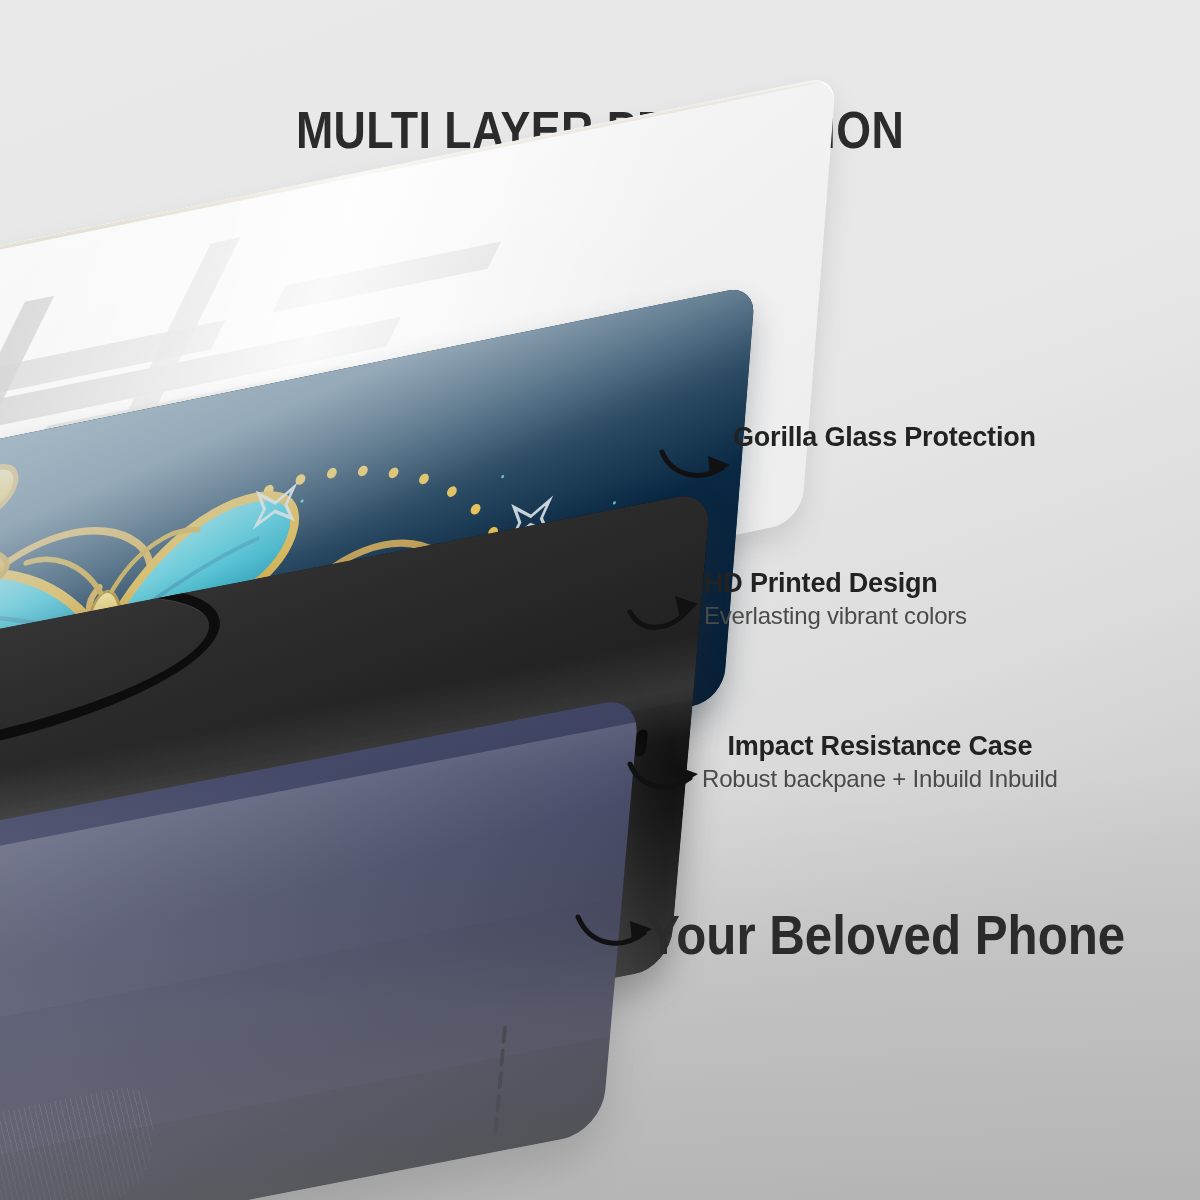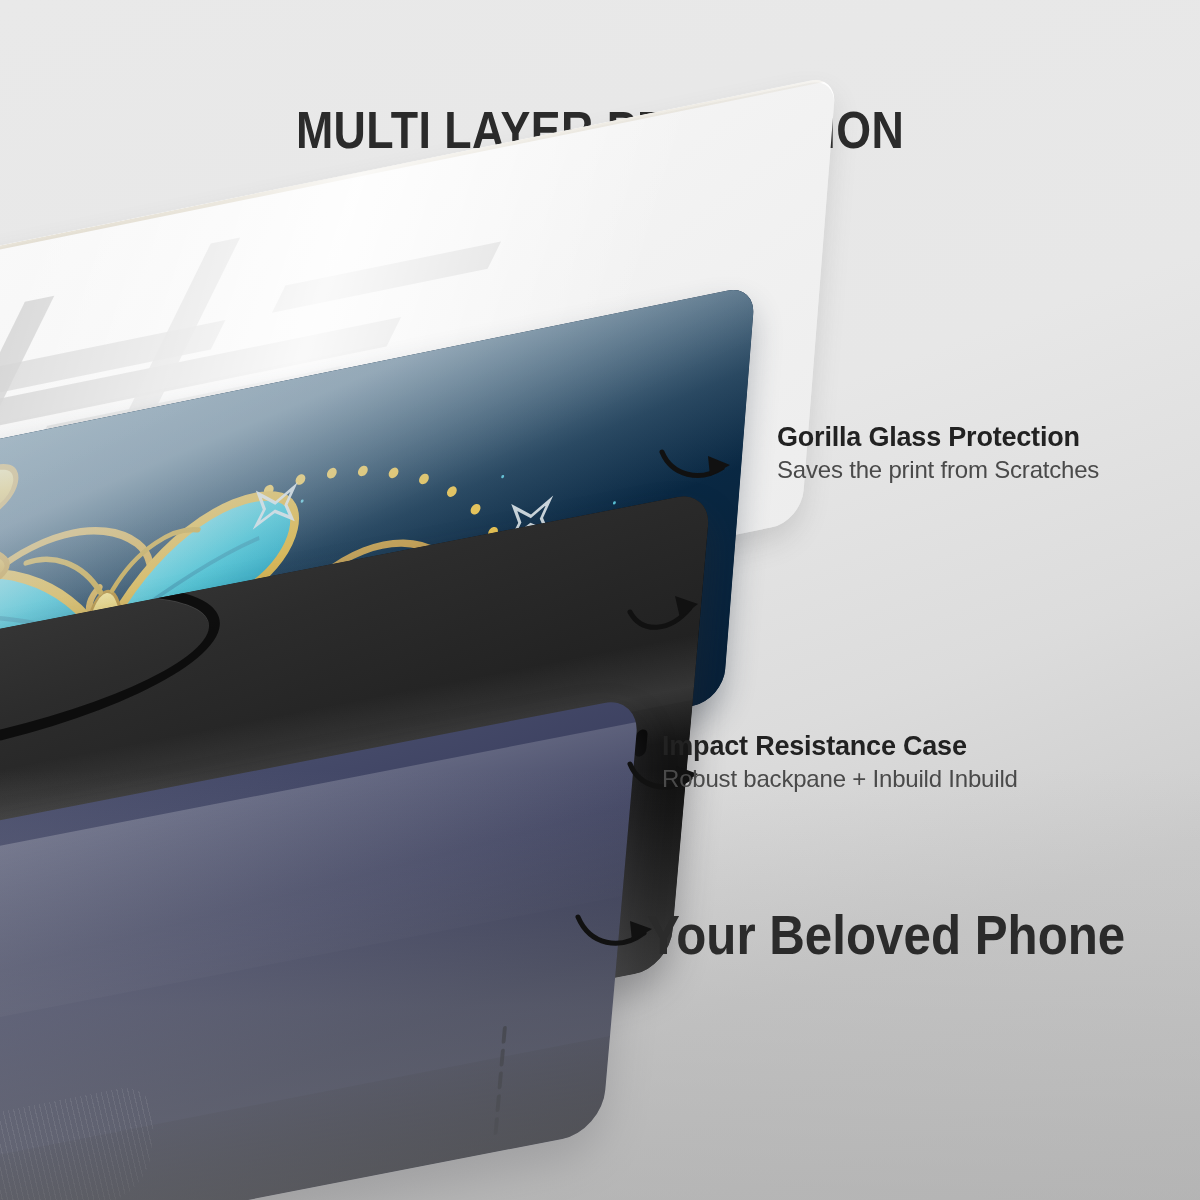--- a/index.html
+++ b/index.html
@@ -429,39 +429,42 @@
   </div>
 
   <div class="floor-shade"></div>
 
   <div class="anno-arrow" style="left:660px;top:446px;">
     <svg width="76" height="42" viewBox="0 0 76 42">
       <path d="M2,6 C12,30 40,36 62,22" fill="none" stroke="#111" stroke-width="5" stroke-linecap="round"></path>
       <path d="M48,10 L70,19 L50,30 Z" fill="#111"></path>
     </svg>
   </div>
-  <div class="anno" style="left:733px;top:420px;margin-left:44px;">
+  <div class="anno" style="left:733px;top:420px;">
     <div class="headline">Gorilla Glass Protection</div>
-    <div class="sub">Saves the print from Scratches</div>
   </div>
 
   <div class="anno-arrow" style="left:628px;top:588px;">
     <svg width="76" height="42" viewBox="0 0 76 42">
       <path d="M2,24 C14,46 42,44 62,20" fill="none" stroke="#111" stroke-width="5" stroke-linecap="round"></path>
       <path d="M47,8 L70,16 L52,30 Z" fill="#111"></path>
     </svg>
   </div>
+  <div class="anno" style="left:704px;top:566px;">
+    <div class="headline">HD Printed Design</div>
+    <div class="sub">Everlasting vibrant colors</div>
+  </div>
 
   <div class="anno-arrow" style="left:628px;top:752px;">
     <svg width="76" height="42" viewBox="0 0 76 42">
       <path d="M2,12 C12,36 40,42 62,26" fill="none" stroke="#111" stroke-width="5" stroke-linecap="round"></path>
       <path d="M48,14 L70,22 L50,34 Z" fill="#111"></path>
     </svg>
   </div>
-  <div class="anno" style="left:662px;top:729px;">
+  <div class="anno" style="left:702px;top:729px;text-align:center;">
     <div class="headline">Impact Resistance Case</div>
     <div class="sub">Robust backpane + Inbuild Inbuild</div>
   </div>
 
   <div class="anno-arrow" style="left:576px;top:905px;">
     <svg width="84" height="48" viewBox="0 0 84 48">
       <path d="M2,12 C14,40 44,46 68,28" fill="none" stroke="#111" stroke-width="5" stroke-linecap="round"></path>
       <path d="M54,16 L76,24 L56,36 Z" fill="#111"></path>
     </svg>
   </div>

